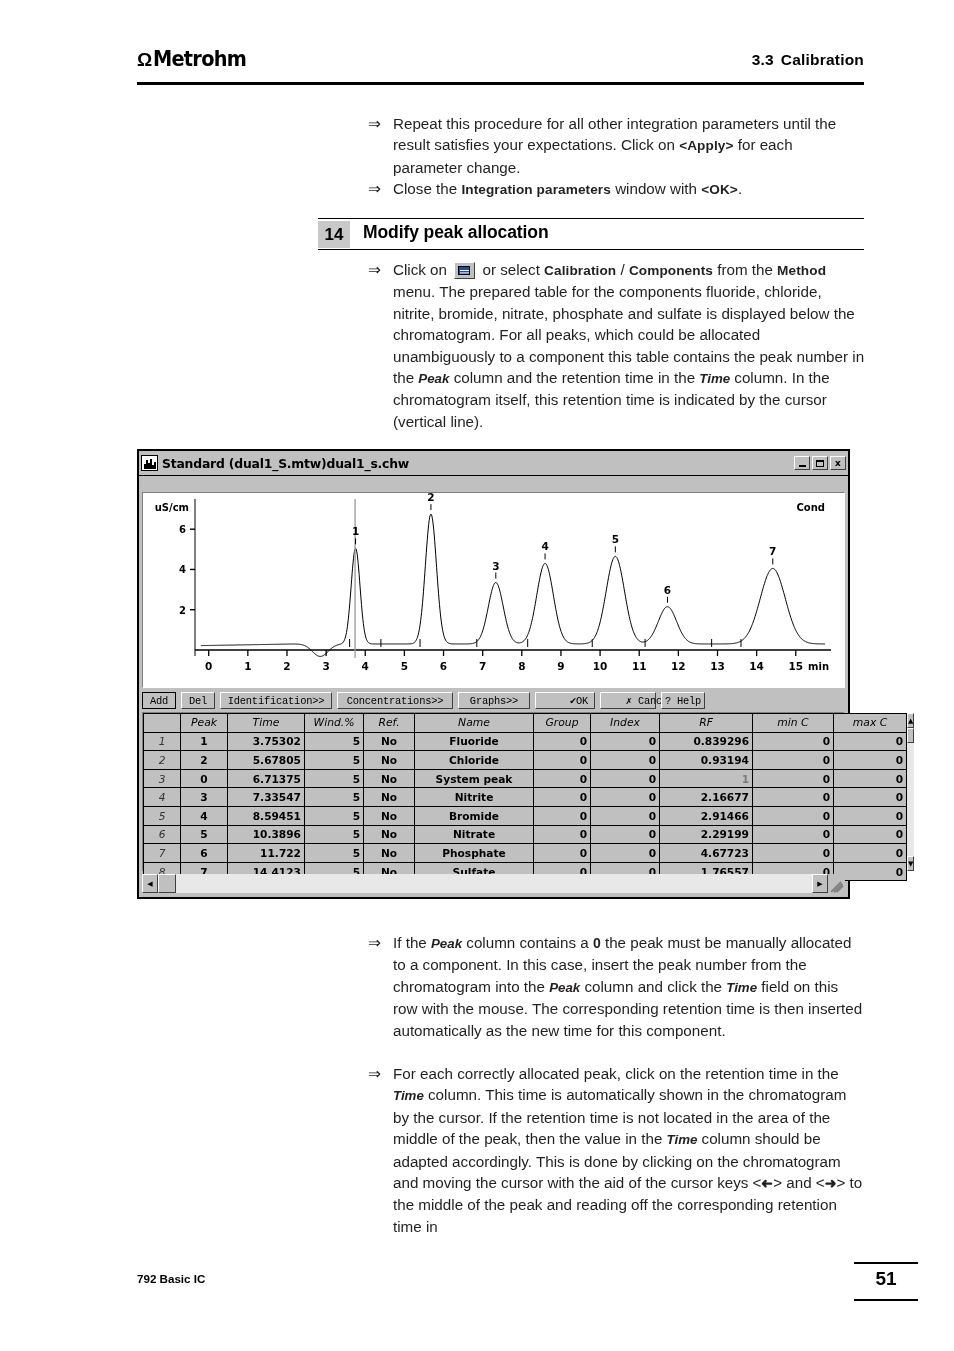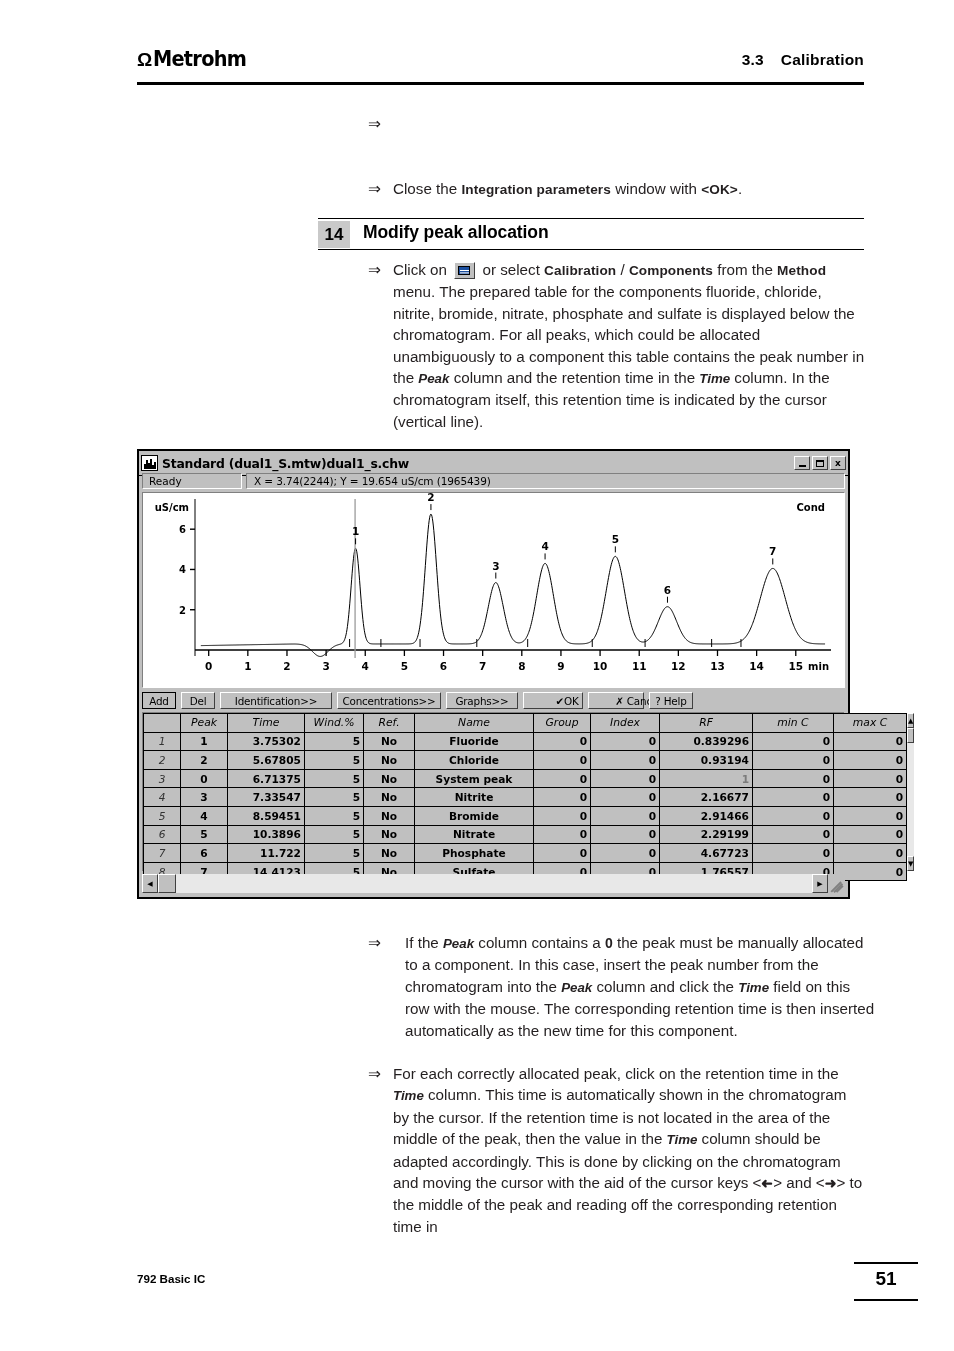--- a/index.html
+++ b/index.html
@@ -11,21 +11,21 @@
   .page{position:absolute;inset:0;}
 
   
   .hdr{position:absolute;left:137px;top:47px;width:727px;height:40px;}
   .logo{position:absolute;left:0;top:0;display:flex;align-items:center;gap:2px;}
   .logo-mark{font-size:19px;font-weight:bold;line-height:1;letter-spacing:-1px;}
   .logo-text{font-size:21px;font-weight:bold;letter-spacing:-0.8px;
     font-family:"DejaVu Sans",sans-serif;transform:scaleX(.92);transform-origin:left center;}
   .hdr-right{position:absolute;right:0;top:4px;font-size:15.5px;font-weight:bold;
     letter-spacing:.2px;}
-  .hdr-right .num{margin-right:17px;}
+  .hdr-right .num{margin-right:7px;}
   .hdr-rule{position:absolute;left:137px;top:82px;width:727px;height:2.5px;background:#000;}
 
   
   .para{position:absolute;font-size:15.2px;line-height:21.4px;color:#231f20;}
   .arrow{position:absolute;font-size:15.5px;line-height:21.4px;color:#231f20;}
   b.sb{font-weight:bold;font-size:13.6px;letter-spacing:.1px;}
   b.sbi{font-weight:bold;font-style:italic;font-size:13.3px;}
   b.tiny{font-weight:bold;font-size:14px;}
   .sect-rule-top{position:absolute;left:318px;top:218px;width:546px;height:1.4px;background:#000;}
   .sect-rule-bot{position:absolute;left:318px;top:249px;width:546px;height:1.4px;background:#000;}
@@ -66,21 +66,21 @@
     border-top:1.5px solid #808080;border-left:1.5px solid #808080;
     border-right:1.5px solid #fff;border-bottom:1.5px solid #fff;box-sizing:border-box;}
   .chartpanel svg{display:block;}
 
   
   .btnrow{position:absolute;left:3px;top:240px;width:703px;height:19px;display:flex;
     align-items:center;gap:5px;}
   .w95btn{background:#c0c0c0;border-top:1.5px solid #fff;border-left:1.5px solid #fff;
     border-right:1.5px solid #404040;border-bottom:1.5px solid #404040;box-sizing:border-box;
     height:17px;display:flex;align-items:center;justify-content:center;
-    font-size:10.4px;letter-spacing:-.2px;padding:0 4px;white-space:nowrap;}
+    font-size:10.4px;letter-spacing:-.2px;padding:0 4px;white-space:nowrap;font-family:Liberation Mono, monospace;}
   .w95btn.def{border:1.5px solid #000;}
 
   
   .tblwrap{position:absolute;left:3px;top:261px;width:703px;height:160px;
     border-top:1.5px solid #808080;border-left:1.5px solid #808080;
     border-right:1.5px solid #fff;border-bottom:1.5px solid #fff;box-sizing:border-box;
     background:#c0c0c0;display:flex;}
   table.grid{border-collapse:collapse;width:686px;table-layout:fixed;}
   table.grid td,table.grid th{border:1.2px solid #000;height:17.6px;padding:0 3px;
     font-size:10.6px;font-weight:bold;background:#c0c0c0;overflow:hidden;white-space:nowrap;}
@@ -134,20 +134,23 @@
       <span class="logo-mark">Ω</span>
       <span class="logo-text">Metrohm</span>
     </div>
     <div class="hdr-right">
       <span class="num">3.3</span><span>Calibration</span>
     </div>
   </div>
   <div class="hdr-rule"></div>
 
   <div class="arrow" style="left:368px;top:113px;">⇒</div>
+  <div class="para" style="left:393px;top:113px;width:472px;">
+    <span>Repeat this procedure for all other integration parameters until the result satisfies your expectations. Click on </span><b class="sb">&lt;Apply&gt;</b><span> for each parameter change.</span>
+  </div>
 
   <div class="arrow" style="left:368px;top:178px;">⇒</div>
   <div class="para" style="left:393px;top:178px;width:472px;">
     <span>Close the </span><b class="sb">Integration parameters</b><span> window with </span><b class="sb">&lt;OK&gt;</b><span>.</span>
   </div>
 
   <div class="sect-rule-top"></div>
   <div class="sect-num">14</div>
   <div class="sect-title">Modify peak allocation</div>
   <div class="sect-rule-bot"></div>
@@ -173,24 +176,20 @@
         <span class="tb-btn">
             <span class="gl-min"></span>
           </span>
         <span class="tb-btn">
             <span class="gl-max"></span>
           </span>
         <span class="tb-btn">x</span>
       </span>
     </div>
 
-    <div class="statusrow">
-      <span class="sunk st-ready">Ready</span>
-      <span class="sunk st-coord">X = 3.74(2244); Y = 19.654 uS/cm (1965439)</span>
-    </div>
 
     <div class="chartpanel">
       <svg id="chart-svg" width="700" height="193" viewBox="0 0 700 193">
           <line x1="52" y1="6" x2="52" y2="163" stroke="#000" stroke-width="1"></line>
           <line x1="47" y1="116.72972972972974" x2="52" y2="116.72972972972974" stroke="#000" stroke-width="1.4"></line>
           <text x="43" y="120.72972972972974" font-size="10" text-anchor="end" font-family="DejaVu Sans, sans-serif" font-weight="bold" fill="#000">2</text>
           <line x1="47" y1="76.45945945945947" x2="52" y2="76.45945945945947" stroke="#000" stroke-width="1.4"></line>
           <text x="43" y="80.45945945945947" font-size="10" text-anchor="end" font-family="DejaVu Sans, sans-serif" font-weight="bold" fill="#000">4</text>
           <line x1="47" y1="36.18918918918919" x2="52" y2="36.18918918918919" stroke="#000" stroke-width="1.4"></line>
           <text x="43" y="40.18918918918919" font-size="10" text-anchor="end" font-family="DejaVu Sans, sans-serif" font-weight="bold" fill="#000">6</text>
@@ -255,21 +254,21 @@
           <text x="524.4795076923076" y="100.70945945945947" font-size="10.5" text-anchor="middle" font-family="DejaVu Sans, sans-serif" font-weight="bold" fill="#000">6</text>
           <line x1="629.7737107692308" y1="71.45270270270271" x2="629.7737107692308" y2="65.45270270270271" stroke="#000" stroke-width="1"></line>
           <text x="629.7737107692308" y="62.45270270270271" font-size="10.5" text-anchor="middle" font-family="DejaVu Sans, sans-serif" font-weight="bold" fill="#000">7</text>
         </svg>
     </div>
 
     <div class="btnrow" id="btnrow">
         <div class="w95btn def" style="width: 34px;">Add</div>
         <div class="w95btn" style="width: 34px; text-align: center;">Del</div>
         <div class="w95btn" style="width: 112px;">Identification&gt;&gt;</div>
-        <div class="w95btn" style="width: 104px;">Concentrations&gt;&gt;</div>
+        <div class="w95btn" style="width: 116px;">Concentrations&gt;&gt;</div>
         <div class="w95btn" style="width: 72px;">Graphs&gt;&gt;</div>
         <div class="w95btn" style="width: 60px; padding-left: 32px;">✔OK</div>
         <div class="w95btn" style="width: 56px; padding-left: 48px;">✗ Cancel</div>
         <div class="w95btn" style="width: 44px;">? Help</div>
       </div>
 
     <div class="tblwrap">
       <table class="grid">
         <thead>
             <tr id="thead-row">
@@ -408,21 +407,21 @@
       <div class="hs-btn">▶</div>
       <div class="grip">
         <i style="left:1px;top:12px;width:14px;"></i>
         <i style="left:4px;top:13px;width:12px;"></i>
         <i style="left:7px;top:14px;width:9px;"></i>
       </div>
     </div>
   </div>
 
   <div class="arrow" style="left:368px;top:932px;">⇒</div>
-  <div class="para" style="left:405px;top:932px;width:472px;">
+  <div class="para" style="left:393px;top:932px;width:472px;">
     <span>If the </span><b class="sbi">Peak</b><span> column contains a </span><b class="tiny">0</b><span> the peak must be manually allocated to a component. In this case, insert the peak number from the chromatogram into the </span><b class="sbi">Peak</b><span> column and click the </span><b class="sbi">Time</b><span> field on this row with the mouse. The corresponding retention time is then inserted automatically as the new time for this component.</span>
   </div>
 
   <div class="arrow" style="left:368px;top:1063px;">⇒</div>
   <div class="para" style="left:393px;top:1063px;width:472px;">
     <span>For each correctly allocated peak, click on the retention time in the </span><b class="sbi">Time</b><span> column. This time is automatically shown in the chromatogram by the cursor. If the retention time is not located in the area of the middle of the peak, then the value in the </span><b class="sbi">Time</b><span> column should be adapted accordingly. This is done by clicking on the chromatogram and moving the cursor with the aid of the cursor keys &lt;</span><b style="font-size:14px;display:inline-block;transform:scaleX(-1);">➜</b><span>&gt; and &lt;</span><b style="font-size:14px;">➜</b><span>&gt; to the middle of the peak and reading off the corresponding retention time in</span>
   </div>
 
   <div class="ftr-rule1"></div>
   <div class="ftr-left">792 Basic IC</div>

